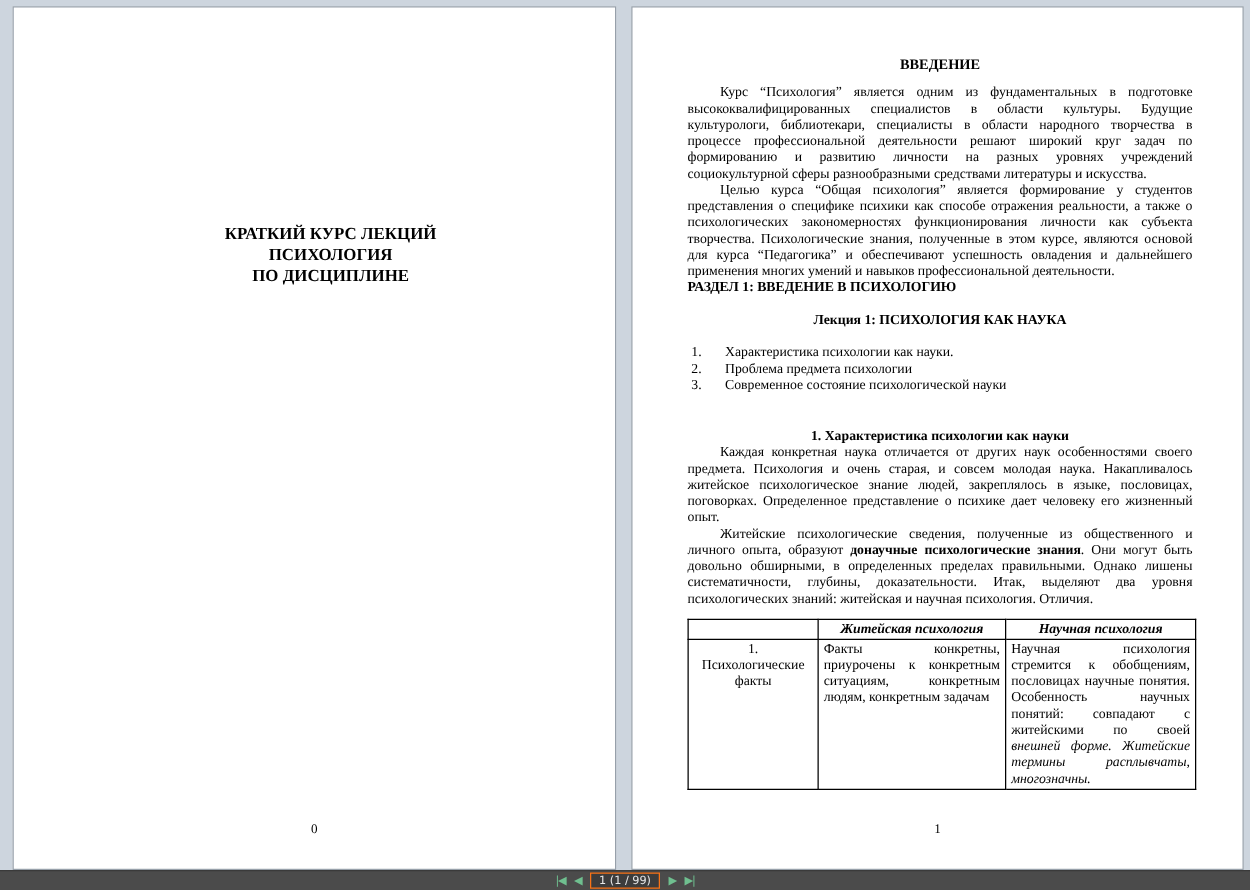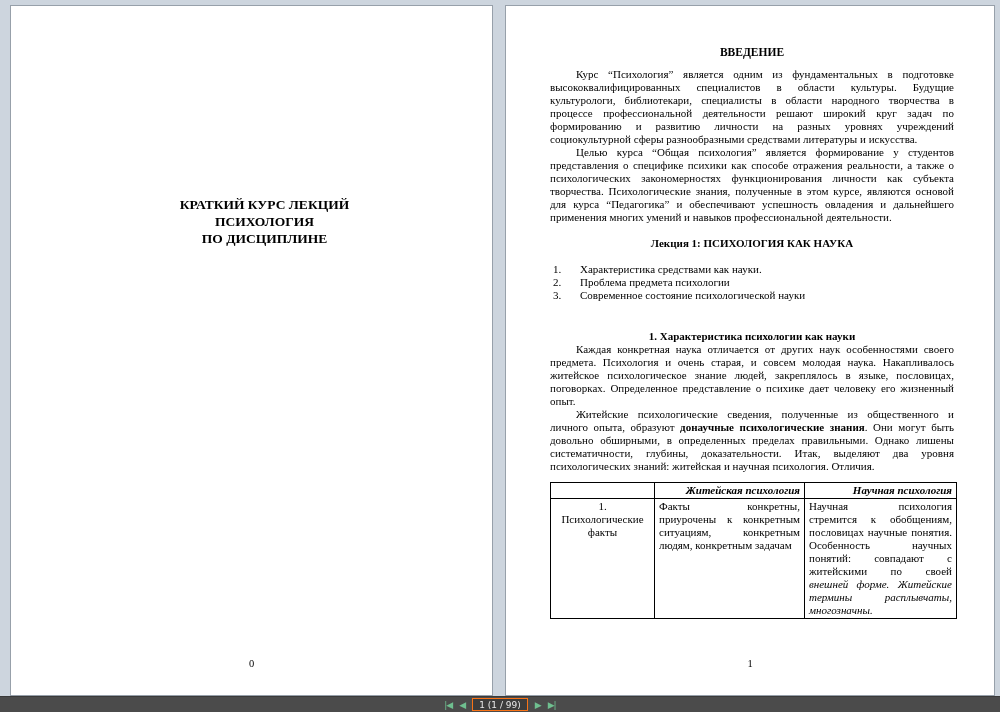--- a/index.html
+++ b/index.html
@@ -17,21 +17,21 @@
     background: #ffffff;
     border: 1px solid #97a0aa;
     color: #000;
   }
   .page-left  { left: 10px;  width: 483px; }
   .page-right { left: 505px; width: 490px; }
 
   
   .cover-title {
     position: absolute;
-    top: 190px;
+    top: 172px;
     left: 0; right: 0;
     text-align: center;
     font-weight: bold;
     font-size: 13.5px;
     line-height: 17px;
     margin-left: 26px;
   }
   .page-num {
     position: absolute;
     bottom: 26px;
@@ -65,21 +65,21 @@
     line-height: 13px;
   }
   .doc-table td {
     border: 1px solid #000;
     vertical-align: top;
     padding: 1px 4px;
   }
   .doc-table .c1 { width: 104px; }
   .doc-table .c2 { width: 150px; }
   .doc-table .c3 { width: 152px; }
-  .doc-table .th { font-weight: bold; font-style: italic; text-align: right; }
+  .doc-table .th { font-weight: bold; font-style: italic; text-align: center; }
   .doc-table .center { text-align: center; }
   .doc-table .just { text-align: justify; }
 
   
   .toolbar {
     position: absolute;
     left: 0; bottom: 0;
     width: 1000px; height: 16px;
     background: #4b4b4b;
     border-top: 1px solid #3a3a3a;
@@ -119,27 +119,28 @@
 
 <div class="page page-right">
   <div class="doc">
 
     <div class="h-center h-intro">ВВЕДЕНИЕ</div>
 
     <p>Курс “Психология” является одним из фундаментальных в подготовке высококвалифицированных специалистов в области культуры. Будущие культурологи, библиотекари, специалисты в области народного творчества в процессе профессиональной деятельности решают широкий круг задач по формированию и развитию личности на разных уровнях учреждений социокультурной сферы разнообразными средствами литературы и искусства.</p>
 
     <p>Целью курса “Общая психология” является формирование у студентов представления о специфике психики как способе отражения реальности, а также о психологических закономерностях функционирования личности как субъекта творчества. Психологические знания, полученные в этом курсе, являются основой для курса “Педагогика” и обеспечивают успешность овладения и дальнейшего применения многих умений и навыков профессиональной деятельности.</p>
 
+    <div class="h-section">РАЗДЕЛ 1: ВВЕДЕНИЕ В ПСИХОЛОГИЮ</div>
 
     <div class="h-center h-lecture">Лекция 1: ПСИХОЛОГИЯ КАК НАУКА</div>
 
     <div class="list">
       <div class="list-item">
         <span class="num">1.</span>
-        <span>Характеристика средствами как науки.</span>
+        <span>Характеристика психологии как науки.</span>
       </div>
       <div class="list-item">
         <span class="num">2.</span>
         <span>Проблема предмета психологии</span>
       </div>
       <div class="list-item">
         <span class="num">3.</span>
         <span>Современное состояние психологической науки</span>
       </div>
     </div>

